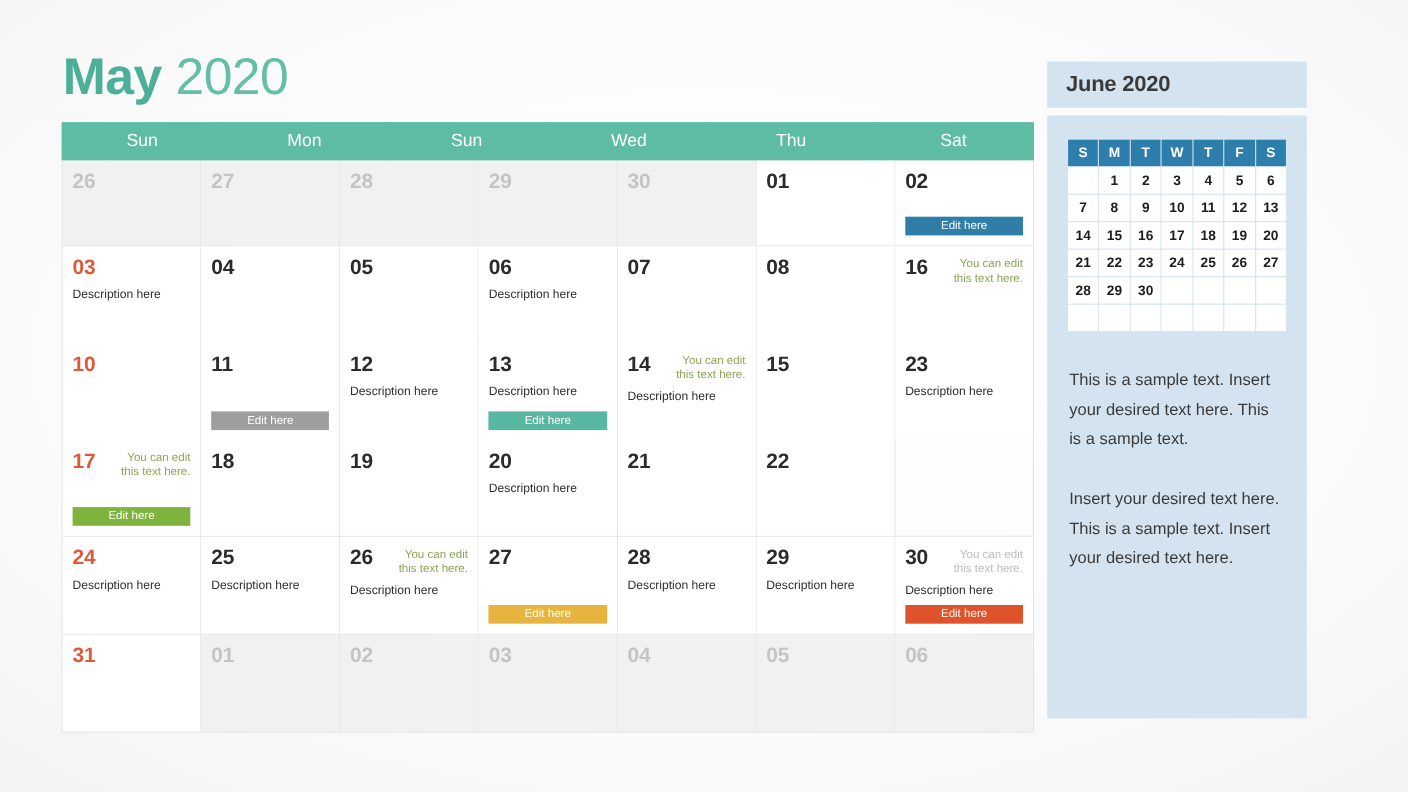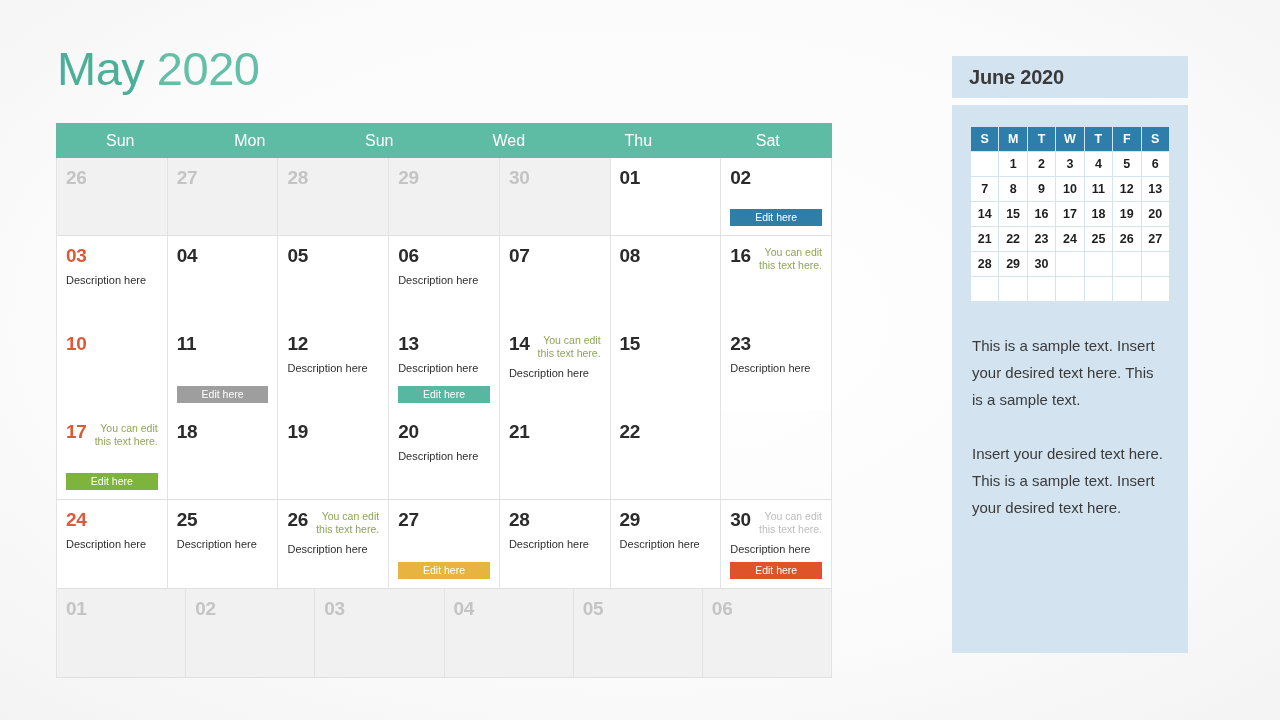--- a/index.html
+++ b/index.html
@@ -15,28 +15,28 @@
 
   
   #page-title {
     position: absolute;
     left: 57px; top: 41px;
     font-size: 47px;
     line-height: 56px;
     letter-spacing: -0.5px;
     white-space: nowrap;
   }
-  #page-title .m-strong { font-weight: normal; color: #4CAF97; }
+  #page-title .m-strong { font-weight: bold; color: #4CAF97; }
   #page-title .m-light  { font-weight: normal; color: #63BFA6; }
 
   
   #main-calendar {
     position: absolute;
-    left: 56px; top: 123px;
-    width: 776px; height: 557px;
+    left: 56px; top: 111px;
+    width: 884px; height: 557px;
   }
   .cal-head {
     display: flex;
     height: 35px;
     background: #5EBCA4;
   }
   .cal-head .hcell {
     flex: 1 1 0;
     color: #ffffff;
     font-size: 16px;
@@ -413,20 +413,27 @@
             <div class="dhead">
               <div class="dnum">30</div>
               <div class="note grayish">You can edit this text here.</div>
             </div>
             <div class="desc">Description here</div>
             <div class="editbar orange" style="bottom: 9px;">Edit here</div>
           </div>
         </div>
       </div>
       <div class="week-band">
+        <div class="band-col">
+          <div class="daycell" style="height: 88px;">
+            <div class="dhead">
+              <div class="dnum sun">31</div>
+            </div>
+          </div>
+        </div>
         <div class="band-col">
           <div class="daycell muted" style="height: 88px;">
             <div class="dhead">
               <div class="dnum out">01</div>
             </div>
           </div>
         </div>
         <div class="band-col">
           <div class="daycell muted" style="height: 88px;">
             <div class="dhead">

